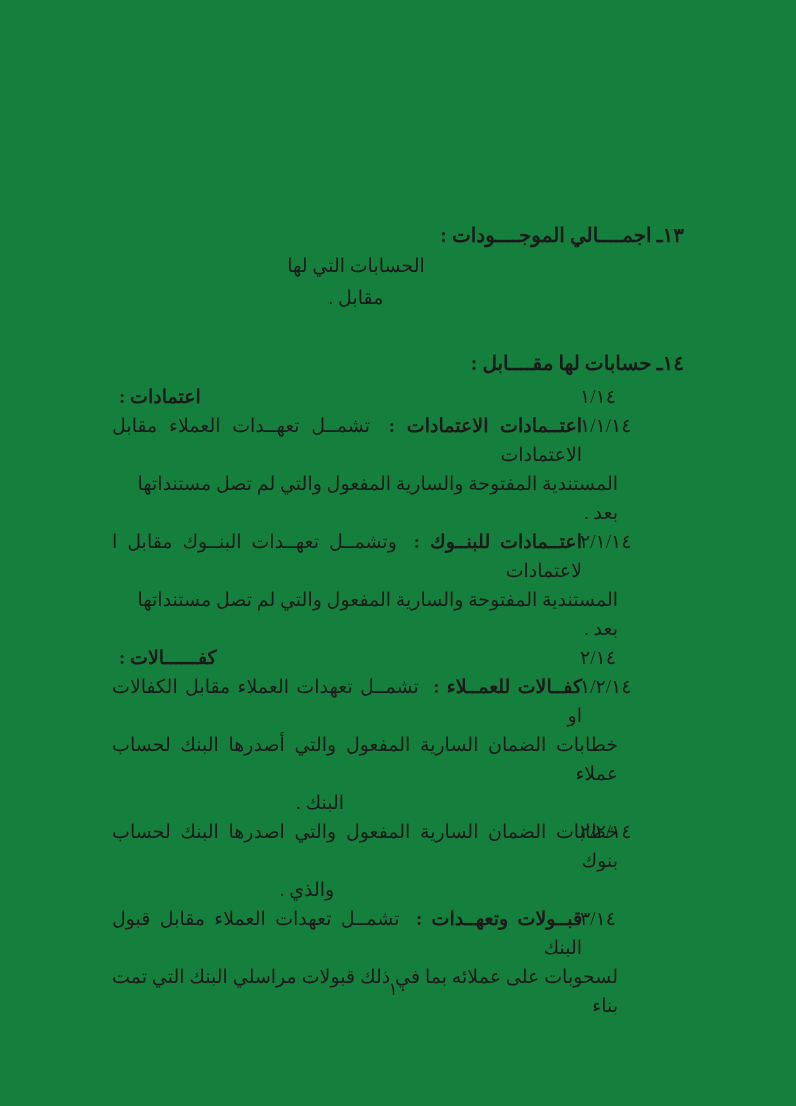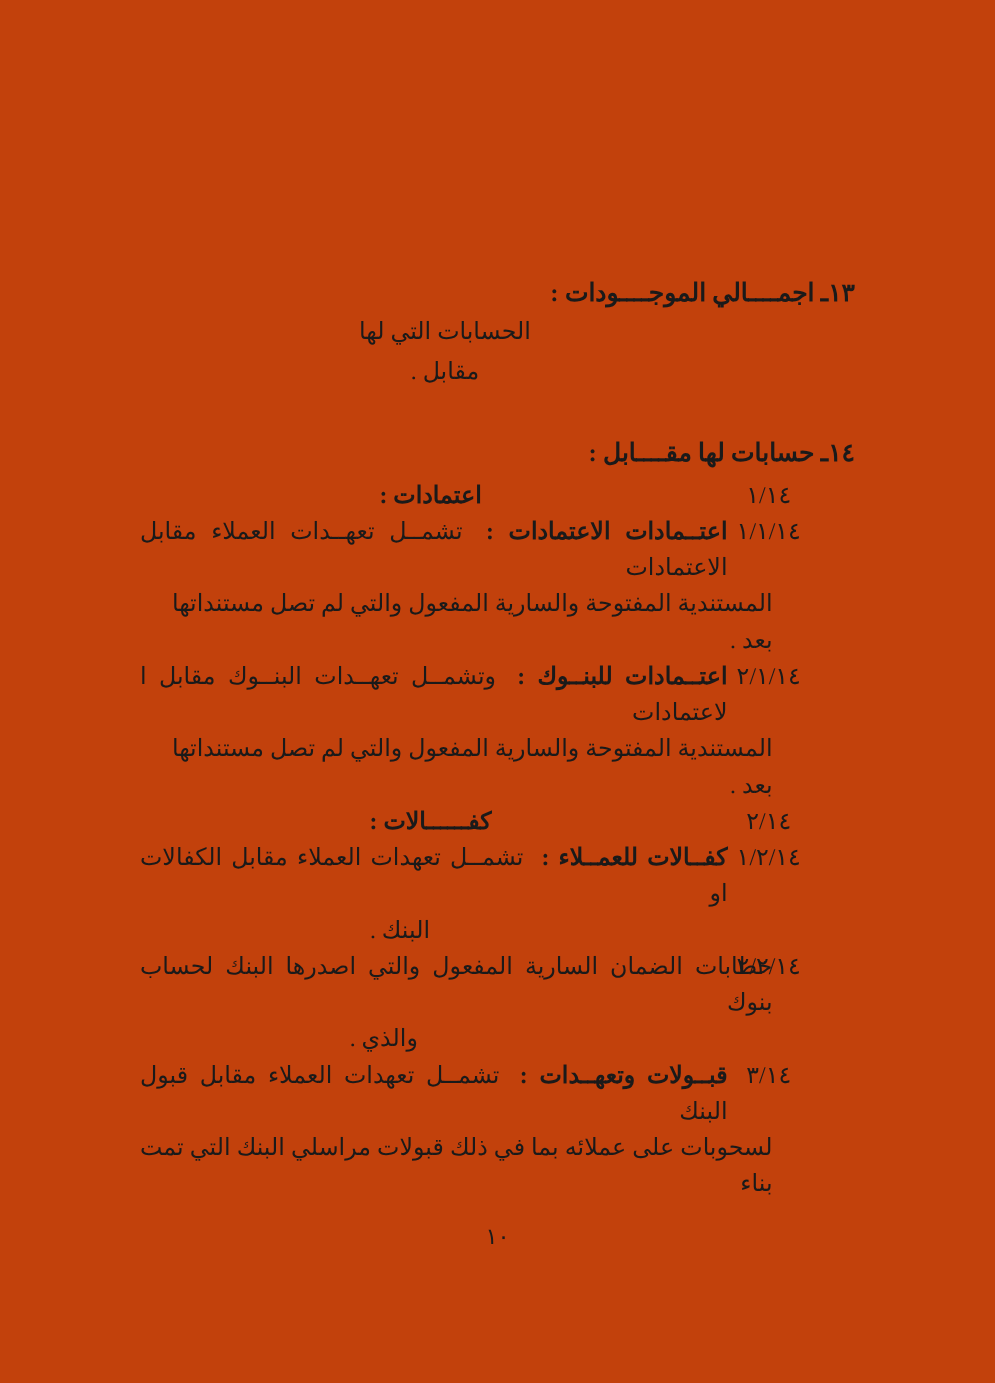--- a/index.html
+++ b/index.html
@@ -4,21 +4,21 @@
 <style>
   html, body {
     margin: 0;
     padding: 0;
     background: #ffffff;
   }
   .page {
     position: relative;
     width: 796px;
     height: 1106px;
-    background: #c2410c;
+    background: #15803d;
     color: #1a1a1a;
     font-family: "Liberation Serif", "DejaVu Serif", serif;
     direction: rtl;
     overflow: hidden;
   }
   .content {
     position: absolute;
     top: 220px;
     right: 148px;
     left: 112px;
@@ -57,36 +57,36 @@
   .item {
     position: relative;
     padding-right: 30px;
     line-height: 29px;
   }
   .item-num {
     position: absolute;
     right: -2px;
     top: 0;
     width: 70px;
-    text-align: center;
+    text-align: left;
     letter-spacing: 1px;
     white-space: nowrap;
   }
   .item-label {
     font-weight: bold;
     margin-left: 7px;
   }
   .fl {
     padding-right: 36px;
     text-align: justify;
     text-align-last: justify;
   }
   .fl-plain {
     padding-right: 48px;
-    text-align: center;
+    text-align: left;
   }
   .cl-right   { text-align: right; }
   .cl-just    { text-align: justify; text-align-last: justify; }
   .cl-c90     { text-align: center; padding-right: 90px; font-family: Liberation Serif, serif;  }
   .cl-c116    { text-align: center; padding-right: 116px; }
   
   .page-number {
     position: absolute;
     top: 978px;
     left: 0;
@@ -141,20 +141,21 @@
           <span class="item-label">كفــــــالات :</span>
         </div>
       </div>
 
       <div class="item">
         <span class="item-num">١/٢/١٤</span>
         <div class="fl">
           <span class="item-label">كفــالات للعمــلاء :</span>
           <span>تشمــل تعهدات العملاء مقابل الكفالات او</span>
         </div>
+        <div class="cl-just">خطابات الضمان السارية المفعول والتي أصدرها البنك لحساب عملاء</div>
         <div class="cl-c90">البنك .</div>
       </div>
 
       <div class="item">
         <span class="item-num">٢/٢/١٤</span>
         <div class="cl-just">خطابات الضمان السارية المفعول والتي اصدرها البنك لحساب بنوك</div>
         <div class="cl-c116">والذي .</div>
       </div>
 
       <div class="item">

